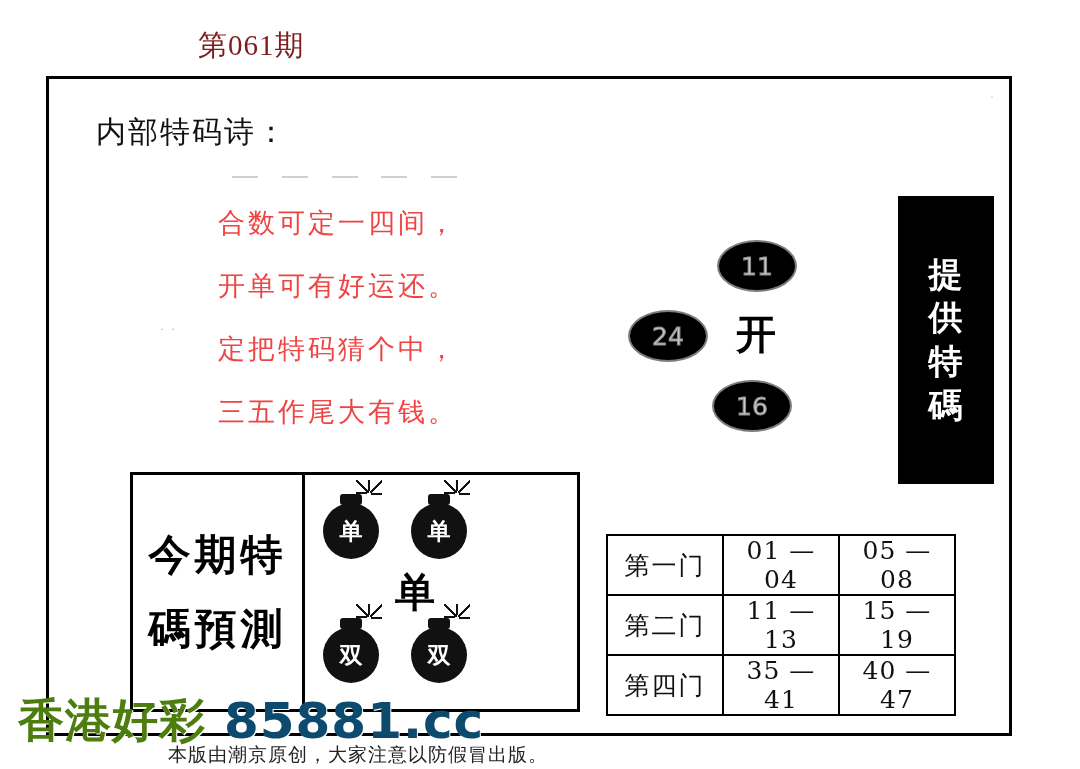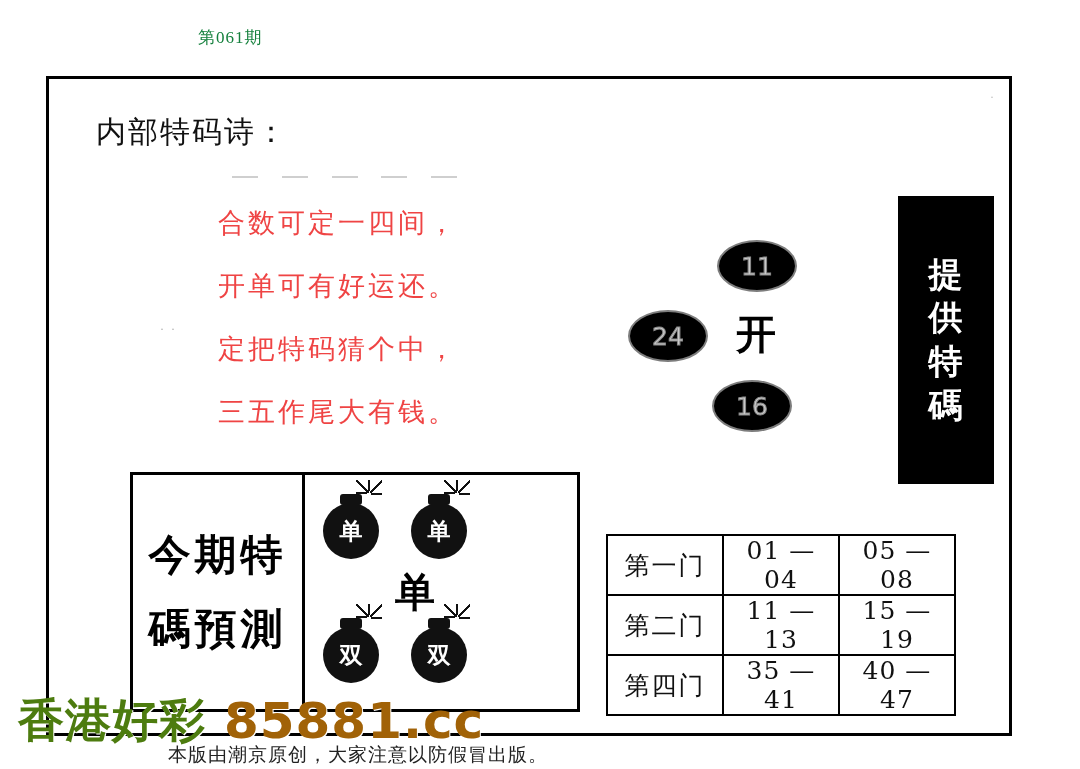--- a/index.html
+++ b/index.html
@@ -22,23 +22,23 @@
   
   .header {
     position: absolute;
     left: 0; top: 6px;
     width: 1080px;
     height: 62px;
   }
   .issue {
     position: absolute;
     left: 198px; top: 20px;
-    font-size: 17px;
+    font-size: 29px;
     font-family: "Liberation Serif", serif;
-    color: #15803d;
+    color: #7f1d1d;
     letter-spacing: 1px;
   }
   .main-title {
     position: absolute;
     left: 300px; top: 2px;
     font-size: 50px;
     font-weight: bold;
     font-family: "DejaVu Serif", serif;
     color: #000;
     letter-spacing: 6px;
@@ -284,21 +284,21 @@
     font-weight: bold;
     font-family: "DejaVu Sans", sans-serif;
     color: #4d7c0f;
     letter-spacing: 1px;
     text-shadow: 1px 1px 0 #fff;
   }
   .wm-num {
     font-size: 50px;
     font-weight: bold;
     font-family: "DejaVu Sans", sans-serif;
-    color: #a16207;
+    color: #0c4a6e;
     letter-spacing: 1px;
     text-shadow: 1px 1px 0 #fff;
   }
 
   
   .footer {
     position: absolute;
     left: 168px; top: 742px;
     font-size: 19px;
     font-family: "DejaVu Serif", serif;

